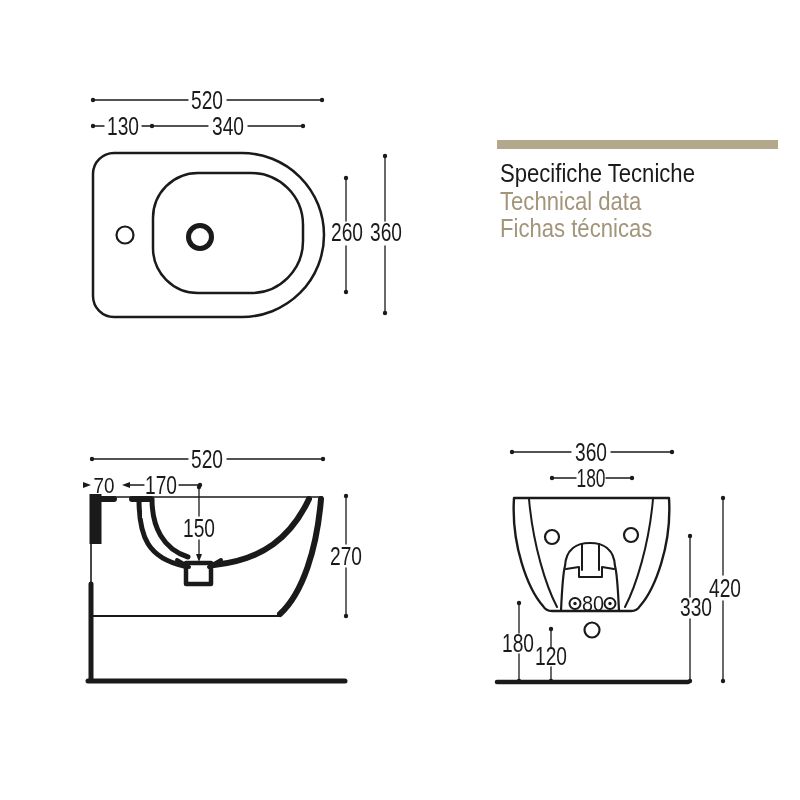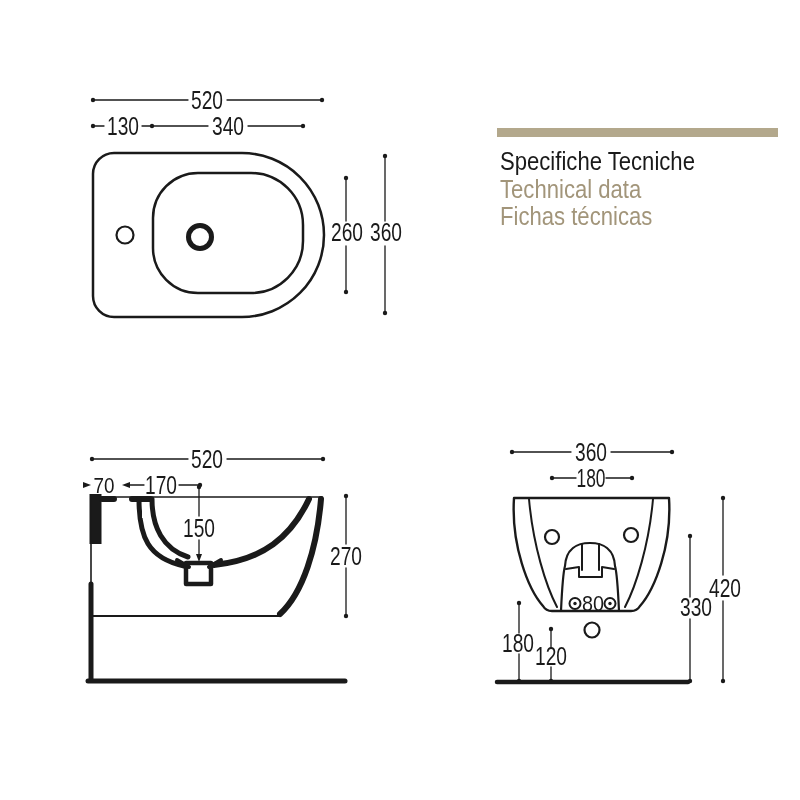--- a/index.html
+++ b/index.html
@@ -4,21 +4,21 @@
 <style>
   html,body{margin:0;padding:0}
   body{width:800px;height:800px;position:relative;background:var(--background,#ffffff);overflow:hidden}
   svg{position:absolute;left:0;top:0}
   .ln{fill:none;stroke:var(--line,#1a1a1a);stroke-linecap:round;stroke-linejoin:round}
   .dim{stroke-width:1.3}
   .dot{fill:var(--line,#1a1a1a);stroke:none}
   .solid{fill:var(--line,#1a1a1a);stroke:none}
   text.dimlbl{font-family:"Liberation Sans",sans-serif;font-size:26px;fill:var(--line,#1a1a1a);text-anchor:middle}
   text.sm{font-size:22px}
-  .header{position:absolute;left:497px;top:128px;width:281px}
+  .header{position:absolute;left:497px;top:140px;width:281px}
   .accent-bar{height:9px;background:var(--accent-bar,#b3a88c);margin-bottom:11px}
   .titles{font-family:"Liberation Sans",sans-serif;font-size:26px;line-height:27.5px;
           transform:scaleX(0.85);transform-origin:left top;white-space:nowrap;margin-left:3px}
   .t1{color:var(--line,#1a1a1a)}
   .t2,.t3{color:var(--muted-text,#a2957a)}
 </style>
 </head>
 <body>
 
 <div class="header">

